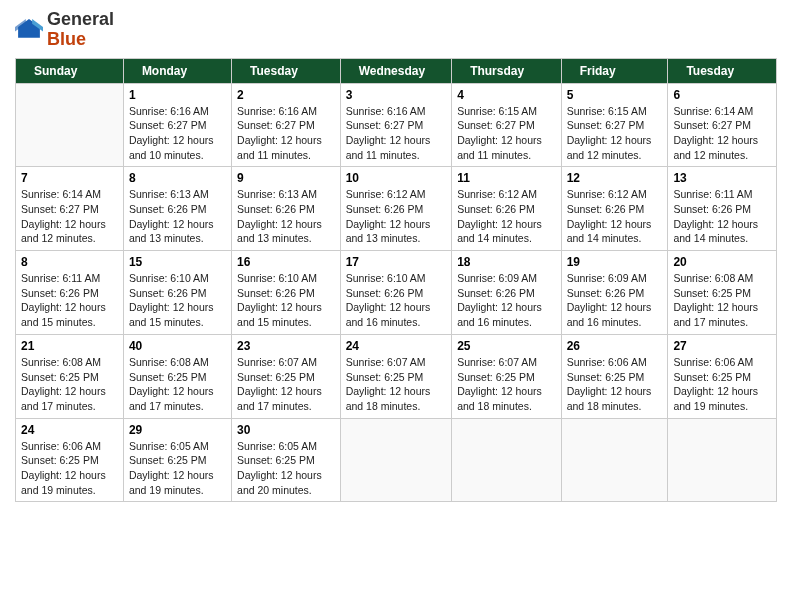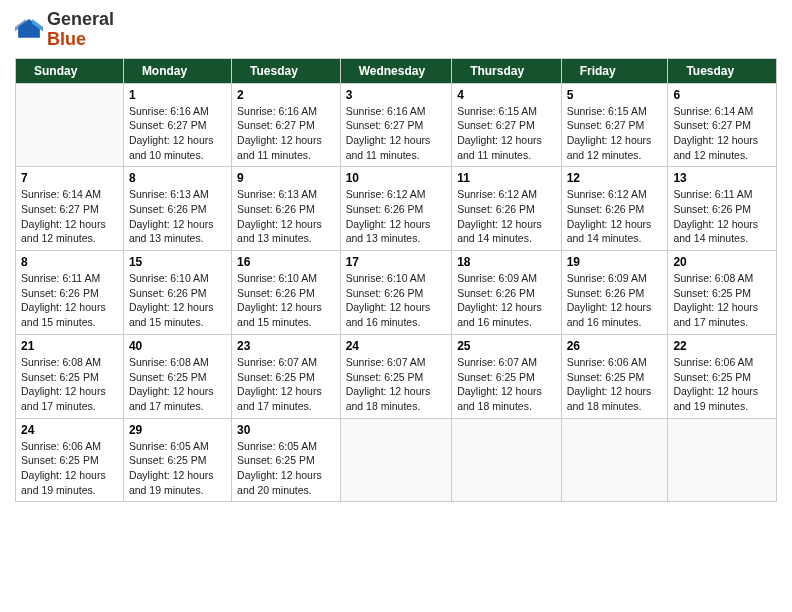--- a/index.html
+++ b/index.html
@@ -306,21 +306,21 @@
 and 18 minutes.</div>
           </td>
           <td>
             <span class="day-num">26</span>
             <div class="day-info" style="white-space: pre-line;">Sunrise: 6:06 AM
 Sunset: 6:25 PM
 Daylight: 12 hours
 and 18 minutes.</div>
           </td>
           <td>
-            <span class="day-num">22</span>
+            <span class="day-num">27</span>
             <div class="day-info" style="white-space: pre-line;">Sunrise: 6:06 AM
 Sunset: 6:25 PM
 Daylight: 12 hours
 and 19 minutes.</div>
           </td>
         </tr>
         <tr>
           <td>
             <span class="day-num">24</span>
             <div class="day-info" style="white-space: pre-line;">Sunrise: 6:06 AM

